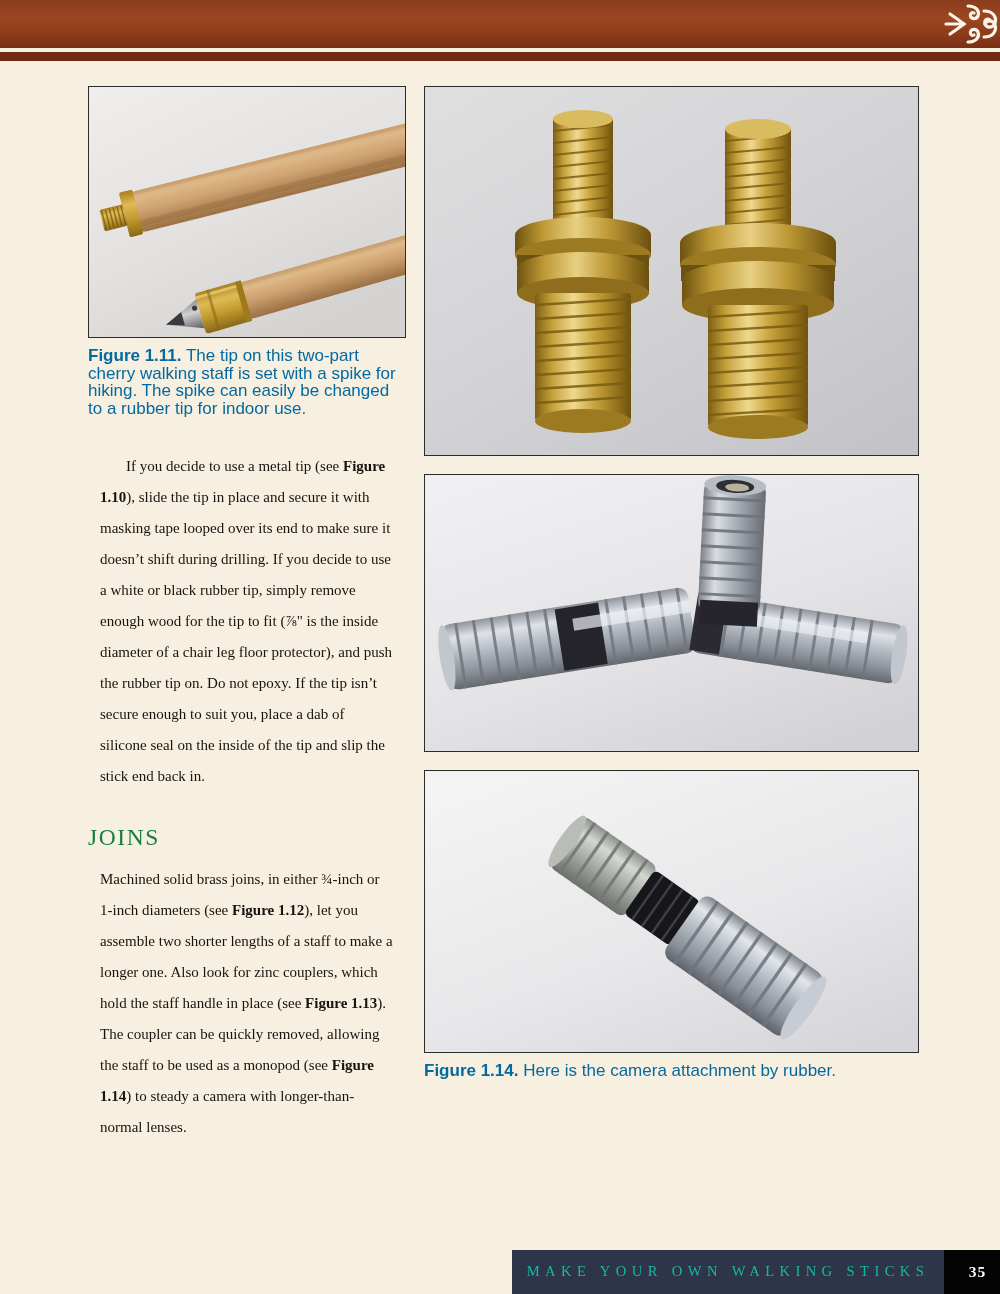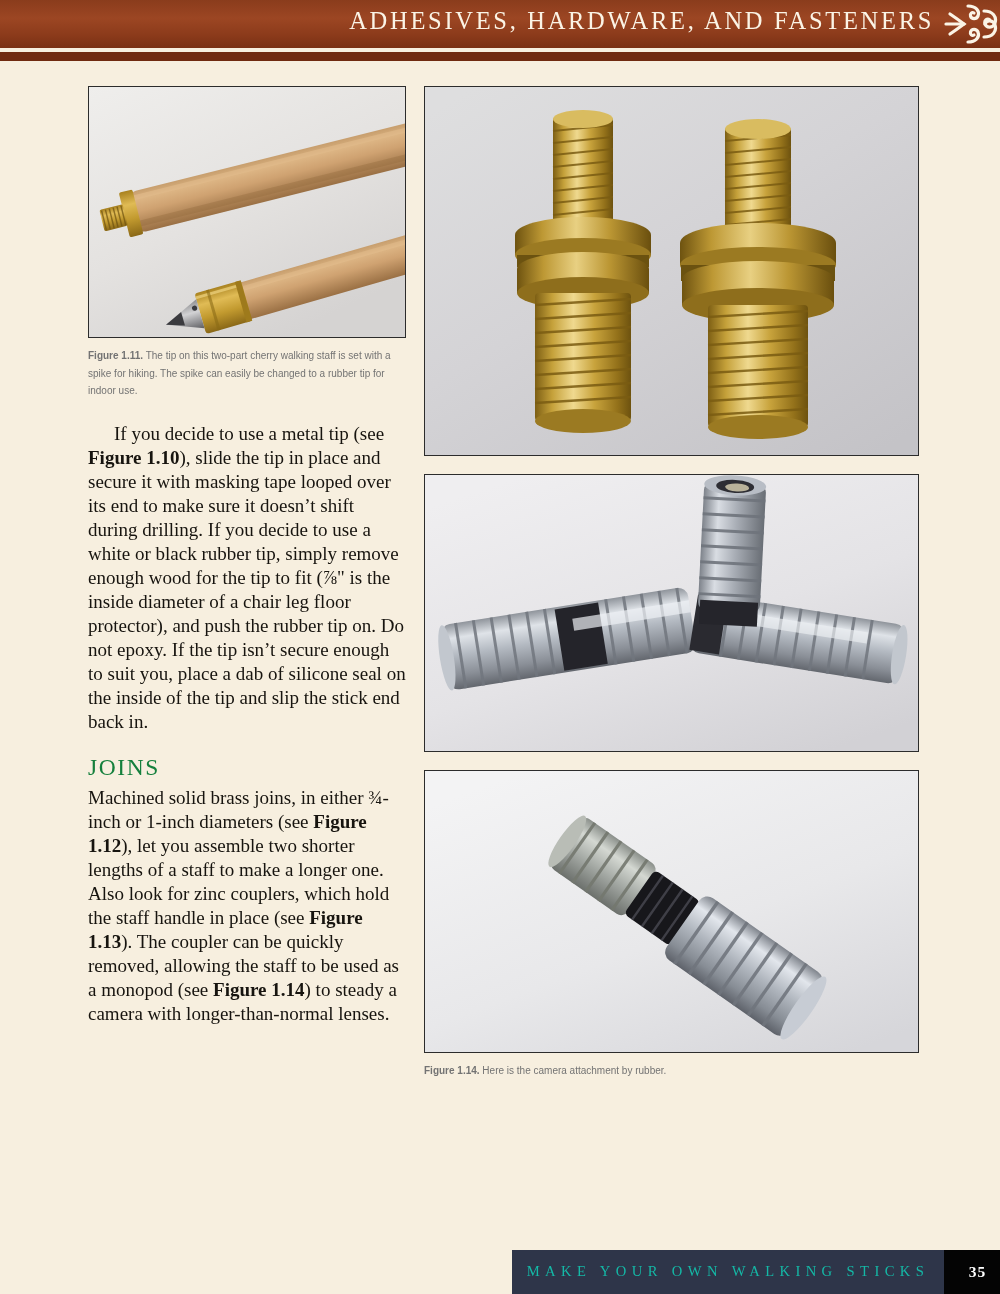--- a/index.html
+++ b/index.html
@@ -84,35 +84,35 @@
     background: #d8d6d8;
   }
   .photo-inner {
     position: absolute;
     inset: 0;
   }
 
   
   .caption {
     font-family: "Liberation Sans", sans-serif;
-    font-size: 10px;
+    font-size: 17px;
     line-height: 17.6px;
-    color: #737373;
+    color: #0369a1;
     margin-top: 9px;
   }
   .caption b { font-weight: bold; }
 
   
   .body-para {
     font-family: "Liberation Serif", serif;
-    font-size: 19px;
-    line-height: 24px;
+    font-size: 15px;
+    line-height: 31px;
     color: #17140f;
     text-align: left;
-    margin: 0;
+    margin: 12px;
   }
   .body-para.indent { text-indent: 26px; }
   .body-para b { font-weight: bold; }
   .spacer-18 { height: 18px; }
   .spacer-22 { height: 22px; }
 
   .section-head {
     font-family: "Liberation Serif", serif;
     font-size: 23.5px;
     letter-spacing: 1.6px;
@@ -160,21 +160,20 @@
     font-family: "Liberation Serif", serif;
     font-size: 15.5px;
     font-weight: bold;
     letter-spacing: 1px;
   }
 </style>
 </head>
 <body>
 
 <div class="header">
-  <div class="header-title">ADHESIVES, HARDWARE, AND FASTENERS</div>
   <div class="header-ornament">
     <svg viewBox="0 0 60 52" width="60" height="52" aria-hidden="true">
       <g fill="none" stroke="#fbf4e6" stroke-width="3.2" stroke-linecap="round">
         <path d="M8 26 L26 26"></path>
         <path d="M12 16 C18 20, 22 23, 26 26 C22 29, 18 32, 12 36"></path>
         <path d="M30 8 C38 8, 42 13, 40 18 C38.5 21.5, 33.5 21.5, 32.5 18 C31.8 15.5, 34 13.8, 36 15"></path>
         <path d="M30 44 C38 44, 42 39, 40 34 C38.5 30.5, 33.5 30.5, 32.5 34 C31.8 36.5, 34 38.2, 36 37"></path>
         <path d="M46 13 C55 13, 59 19, 57 25 C55.2 30.2, 48.5 30.5, 47 25.8 C45.9 22.3, 49.2 20, 51.6 21.8"></path>
         <path d="M46 39 C55 39, 59 33, 57 27 C55.2 21.8, 48.5 21.5, 47 26.2"></path>
       </g>

